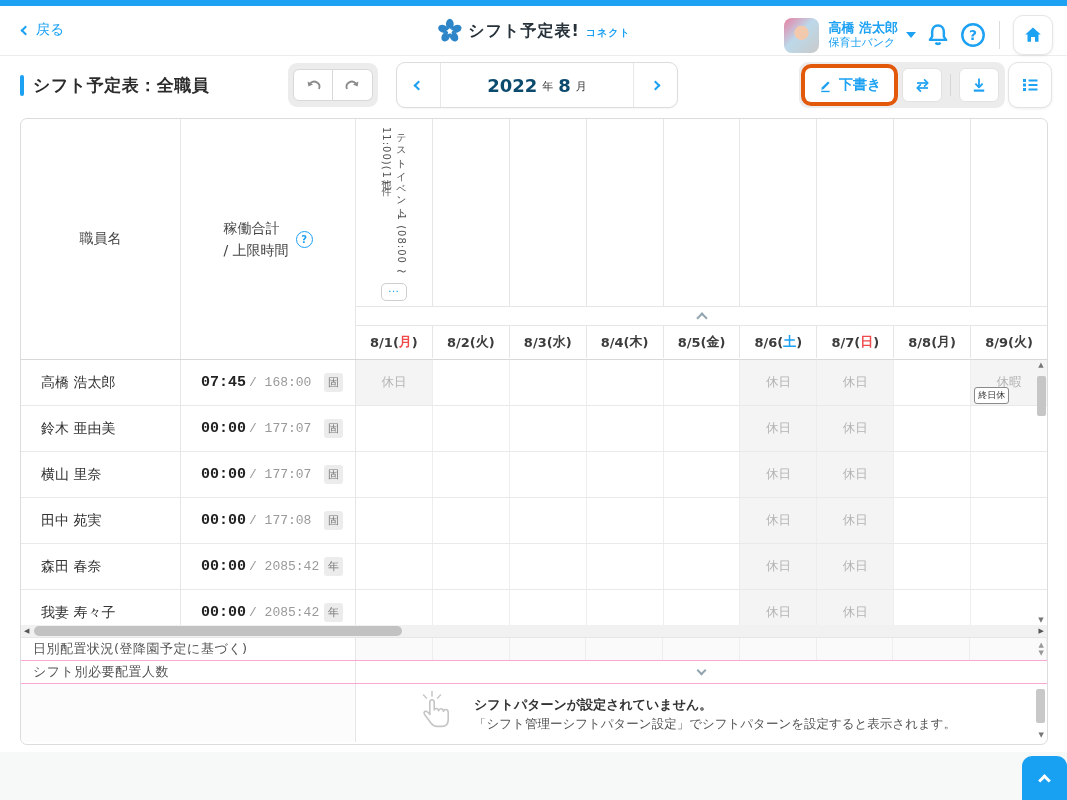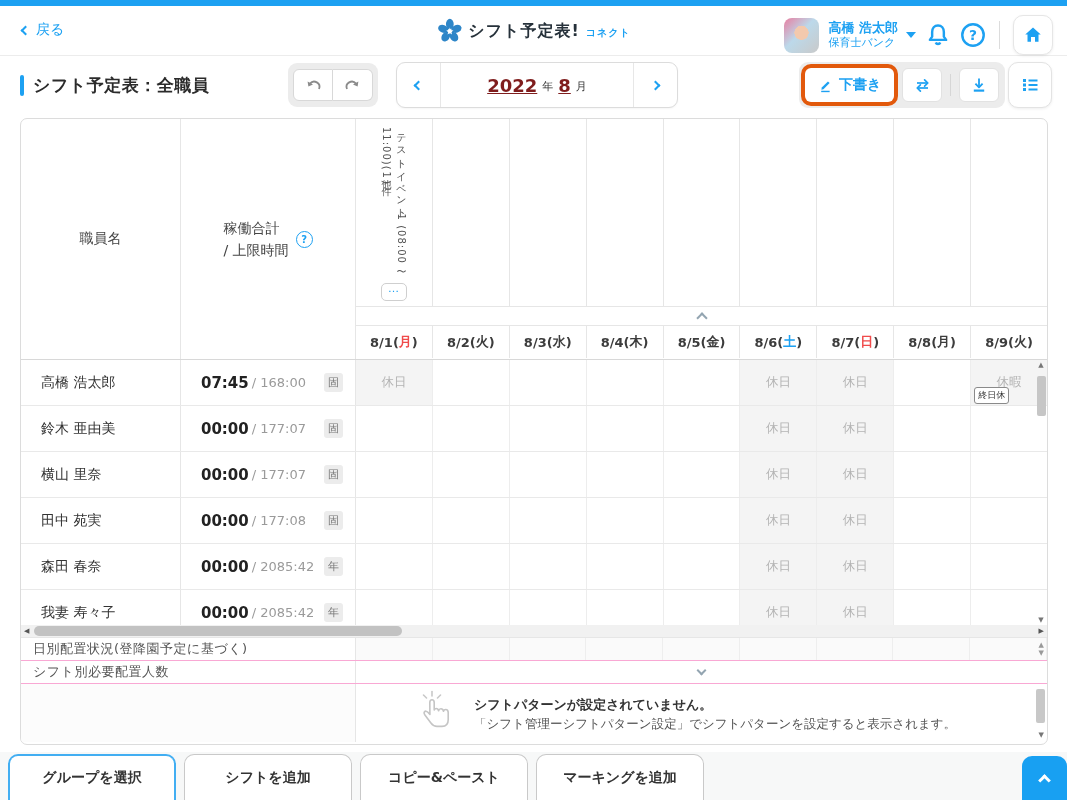--- a/index.html
+++ b/index.html
@@ -35,21 +35,21 @@
   .ttl-text { font-size:17px; font-weight:bold; color:#2b2b2b; letter-spacing:.5px; }
   .undo-group { position:absolute; left:288px; top:63px; height:44px; background:#ececec; border-radius:9px; display:flex; align-items:center; padding:0 5px; }
   .undo-btn { width:40px; height:32px; background:#fff; border:1px solid #d8d8d8; display:flex; align-items:center; justify-content:center; cursor:pointer; }
   .undo-btn:first-child { border-radius:6px 0 0 6px; }
   .undo-btn:last-child  { border-radius:0 6px 6px 0; border-left:none; }
   .datenav { position:absolute; left:396px; top:62px; width:282px; height:46px; background:#fff; border:1px solid #dcdcdc; border-radius:9px; display:flex; align-items:stretch; box-shadow:0 1px 2px rgba(0,0,0,.04); }
   .dn-btn { width:44px; display:flex; align-items:center; justify-content:center; color:#1da1f2; cursor:pointer; }
   .dn-btn.prev { border-right:1px solid #e7e7e7; }
   .dn-btn.next { border-left:1px solid #e7e7e7; }
   .dn-center { flex:1; display:flex; align-items:center; justify-content:center; gap:5px; }
-  .dn-num { font-size:18px; font-weight:bold; color:#7f1d1d;text-decoration:underline; }
+  .dn-num { font-size:18px; font-weight:bold; color:#0c4a6e; }
   .dn-unit { font-size:11px; color:#333; margin-top:3px; }
   .action-group { position:absolute; left:799px; top:62px; height:46px; background:#ececec; border-radius:9px; display:flex; align-items:center; padding:0 6px; gap:8px; }
   .draft-btn { position:relative; height:34px; padding:0 13px; background:#fff; border-radius:6px; display:flex; align-items:center; gap:6px; color:#1da1f2; font-size:14px; font-weight:bold; cursor:pointer; box-shadow:0 0 0 4px #e2590c; }
   .icon-btn { width:40px; height:34px; background:#fff; border:1px solid #e2e2e2; border-radius:6px; display:flex; align-items:center; justify-content:center; cursor:pointer; }
   .vsep { width:1px; height:22px; background:#d6d6d6; }
   .list-btn { position:absolute; left:1008px; top:62px; width:44px; height:46px; background:#fff; border:1px solid #e3e3e3; border-radius:10px; box-shadow:0 1px 3px rgba(0,0,0,.07); display:flex; align-items:center; justify-content:center; cursor:pointer; }
 
   
   .table-wrap { position:absolute; left:20px; top:118px; width:1028px; height:627px; background:#fff; border:1px solid #dcdcdc; border-radius:7px; overflow:hidden; }
   .thead { display:flex; height:241px; border-bottom:1px solid #d8d8d8; }
@@ -65,21 +65,21 @@
   .more-btn { margin-top:4px; width:26px; height:18px; border:1px solid #cfcfcf; border-radius:5px; background:#fff; color:#1da1f2; font-size:11px; line-height:10px; text-align:center; letter-spacing:1px; cursor:pointer; }
   .collapse-row { height:19px; border-bottom:1px solid #e6e6e6; display:flex; align-items:center; justify-content:center; color:#93a5b1; cursor:pointer; }
   .collapse-row .chev { width:8px; height:8px; margin-top:4px; }
   .date-row { height:32px; display:flex;text-align:center; }
   .date-cell { flex:1; border-right:1px solid #e6e6e6; display:flex; align-items:center; justify-content:center; font-size:13px; font-weight:bold; color:#3c3c3c; }
   .date-cell:last-child { border-right:none; }
 
   .tbody { position:relative; height:265px; overflow:hidden; }
   .srow { height:46px; display:flex; border-bottom:1px solid #e9e9e9; }
   .c-name { width:160px; border-right:1px solid #e6e6e6; display:flex; align-items:center; padding-left:20px; font-size:14px; color:#333; }
-  .c-total { width:175px; border-right:1px solid #e6e6e6; display:flex; align-items:center; padding:0 12px 0 20px; }
+  .c-total { width:175px; border-right:1px solid #e6e6e6; display:flex; align-items:center; padding:0 12px 0 20px;font-family:Liberation Mono, monospace; }
   .worked { font-size:15px; font-weight:bold; color:#222; }
   .limit { font-size:13px; color:#9a9a9a; margin-left:3px; }
   .typebadge { margin-left:auto; width:19px; height:19px; background:#ececec; border-radius:3px; color:#777; font-size:11px; display:flex; align-items:center; justify-content:center; }
   .c-day { flex:1; border-right:1px solid #ededed; position:relative; display:flex; align-items:center; justify-content:center; font-size:12.5px; color:#b3b3b3; }
   .c-day:last-child { border-right:none; }
   .c-day.off { background:#f4f4f4; }
   .minibadge { position:absolute; left:3px; bottom:1px; background:#fff; border:1px solid #8a8a8a; border-radius:3px; font-size:9px; color:#333; padding:1px 3px; white-space:nowrap; }
 
   .vscroll { position:absolute; right:0; top:0; width:12px; height:100%; display:flex; flex-direction:column; align-items:center; }
   .sc-arrow { font-size:7px; color:#777; line-height:10px; cursor:pointer; }
@@ -471,23 +471,17 @@
         </svg>
         <div class="msg-title">シフトパターンが設定されていません。</div>
         <div class="msg-body">「シフト管理ーシフトパターン設定」でシフトパターンを設定すると表示されます。</div>
         <div class="msg-scroll-thumb"></div>
         <div class="msg-scroll-down">▼</div>
       </div>
     </div>
   </div>
 
   <div class="bottom-strip"></div>
-  <div class="tabs" id="tabs">
-      <div class="tab active">グループを選択</div>
-      <div class="tab">シフトを追加</div>
-      <div class="tab">コピー&amp;ペースト</div>
-      <div class="tab">マーキングを追加</div>
-    </div>
   <div class="up-btn">
       <span class="chev u"></span>
     </div>
 
 </div>
 
 </body></html>

